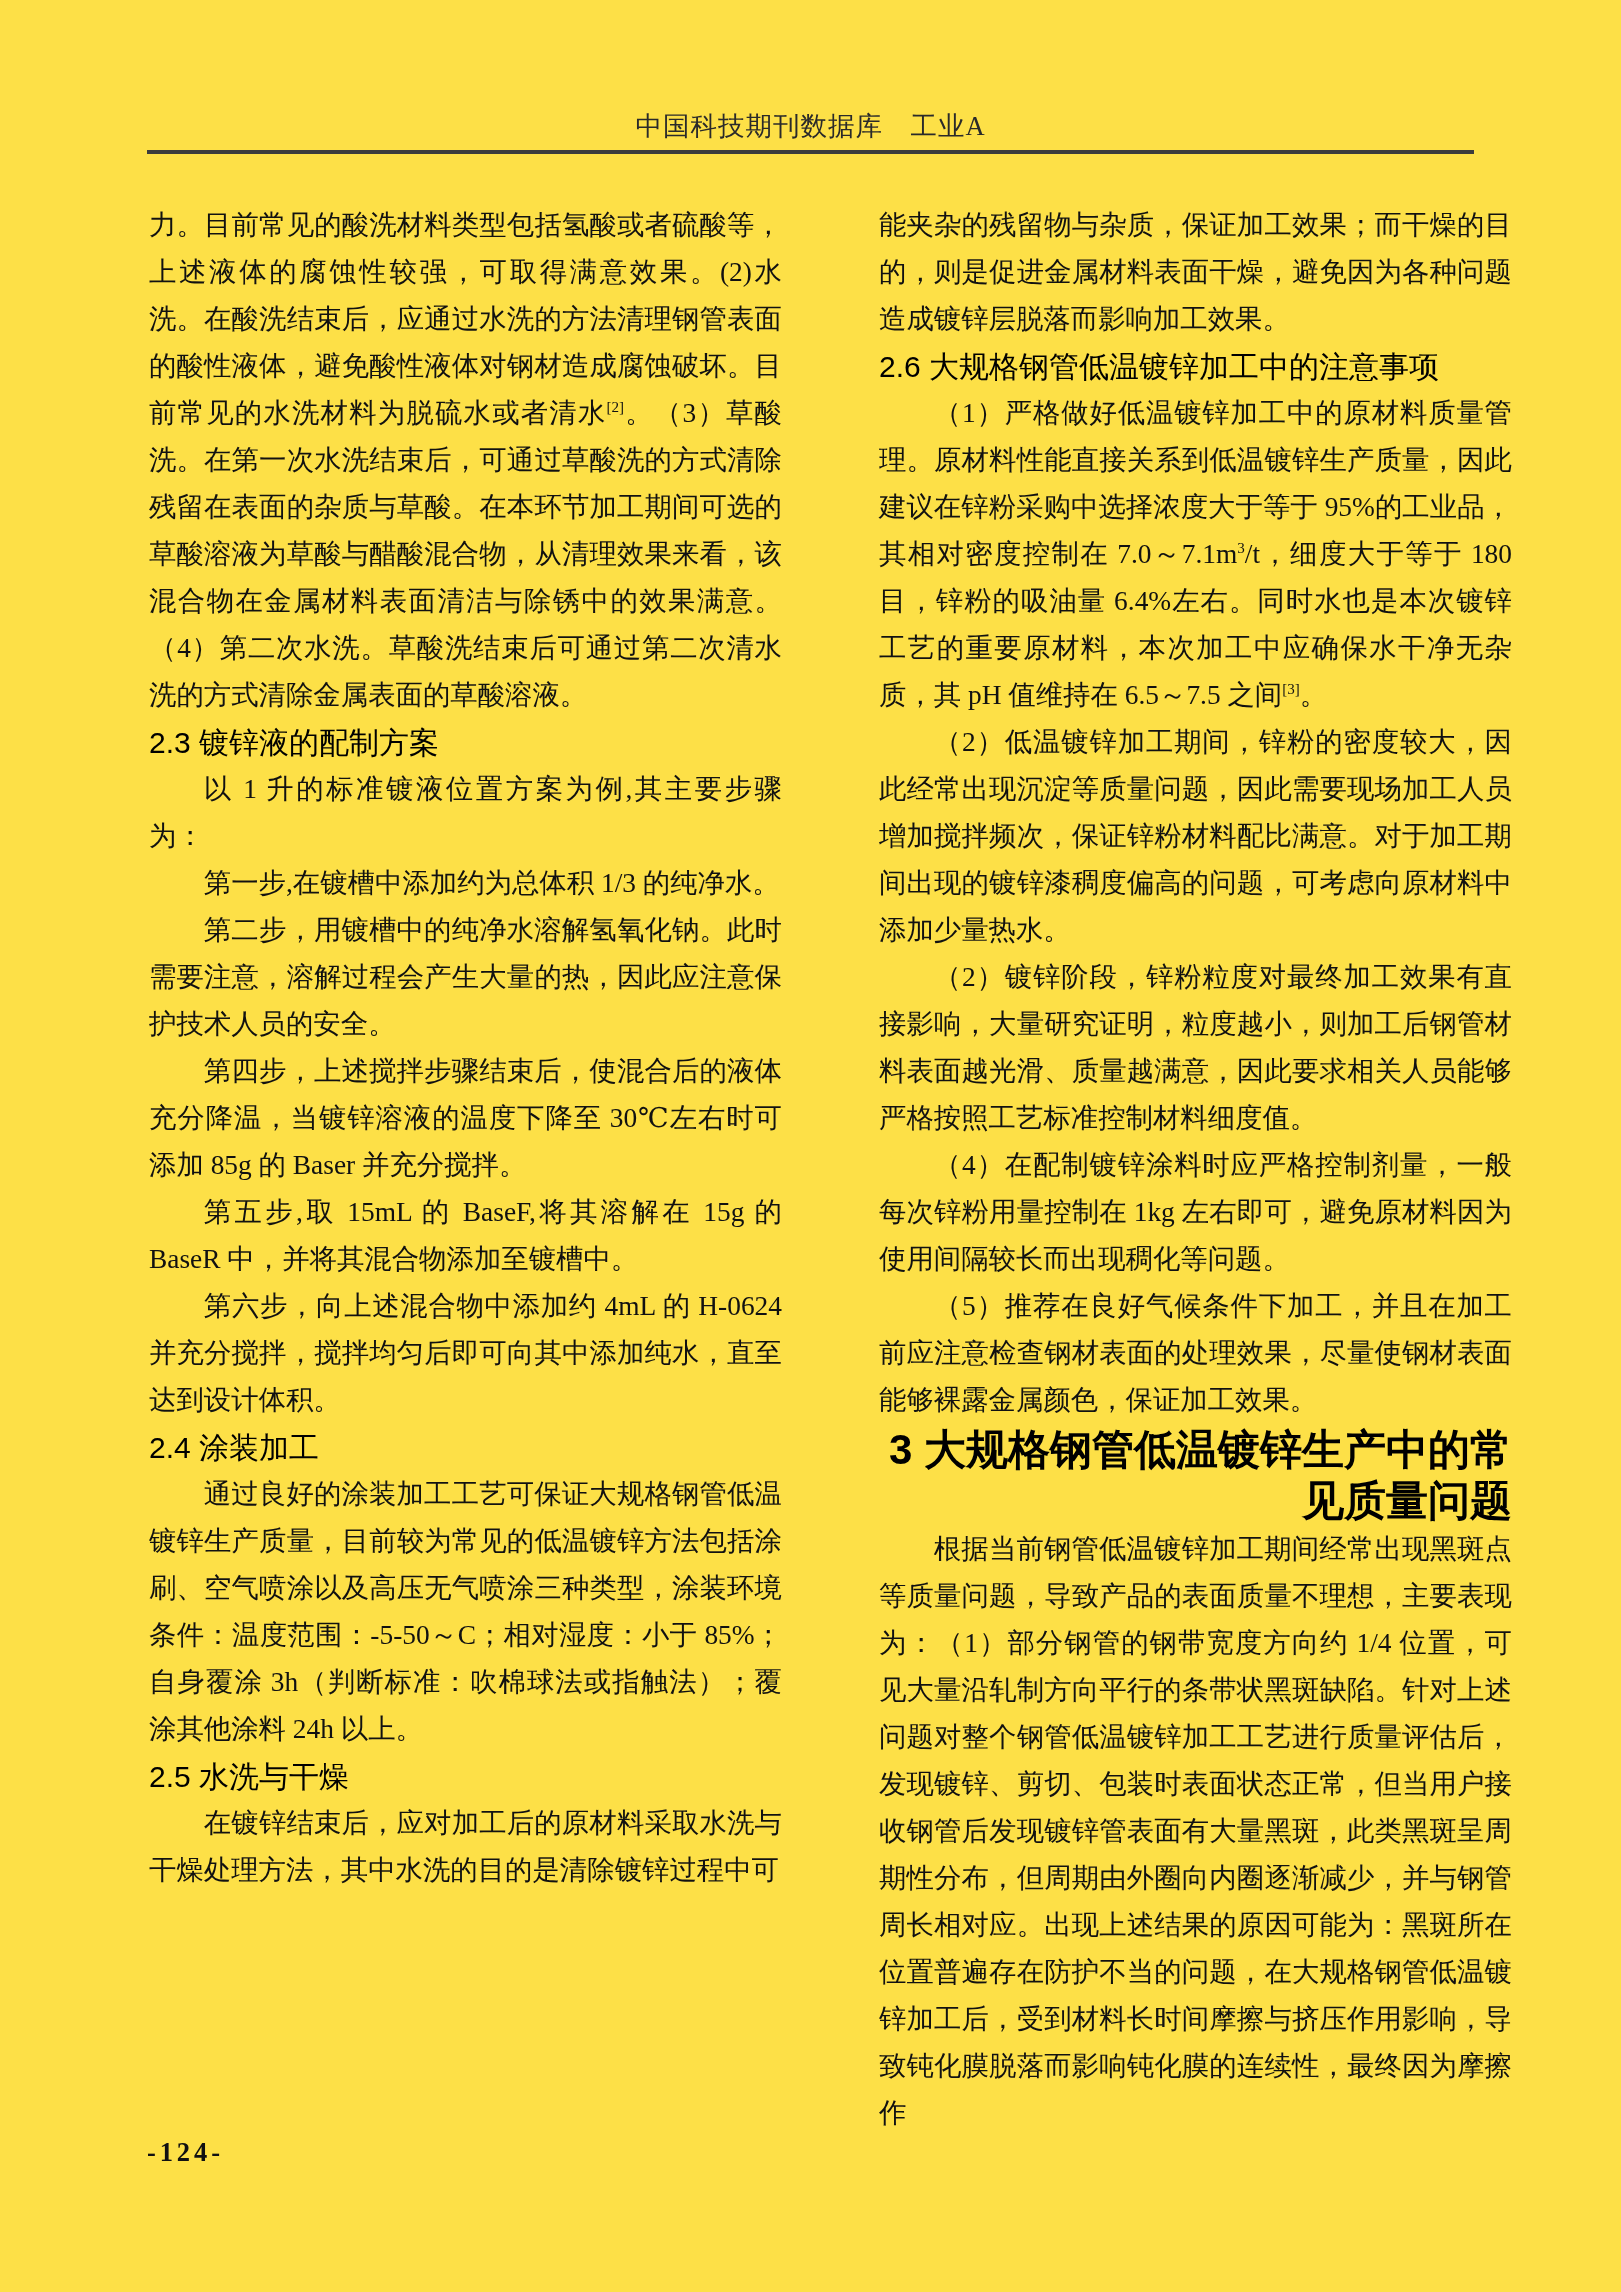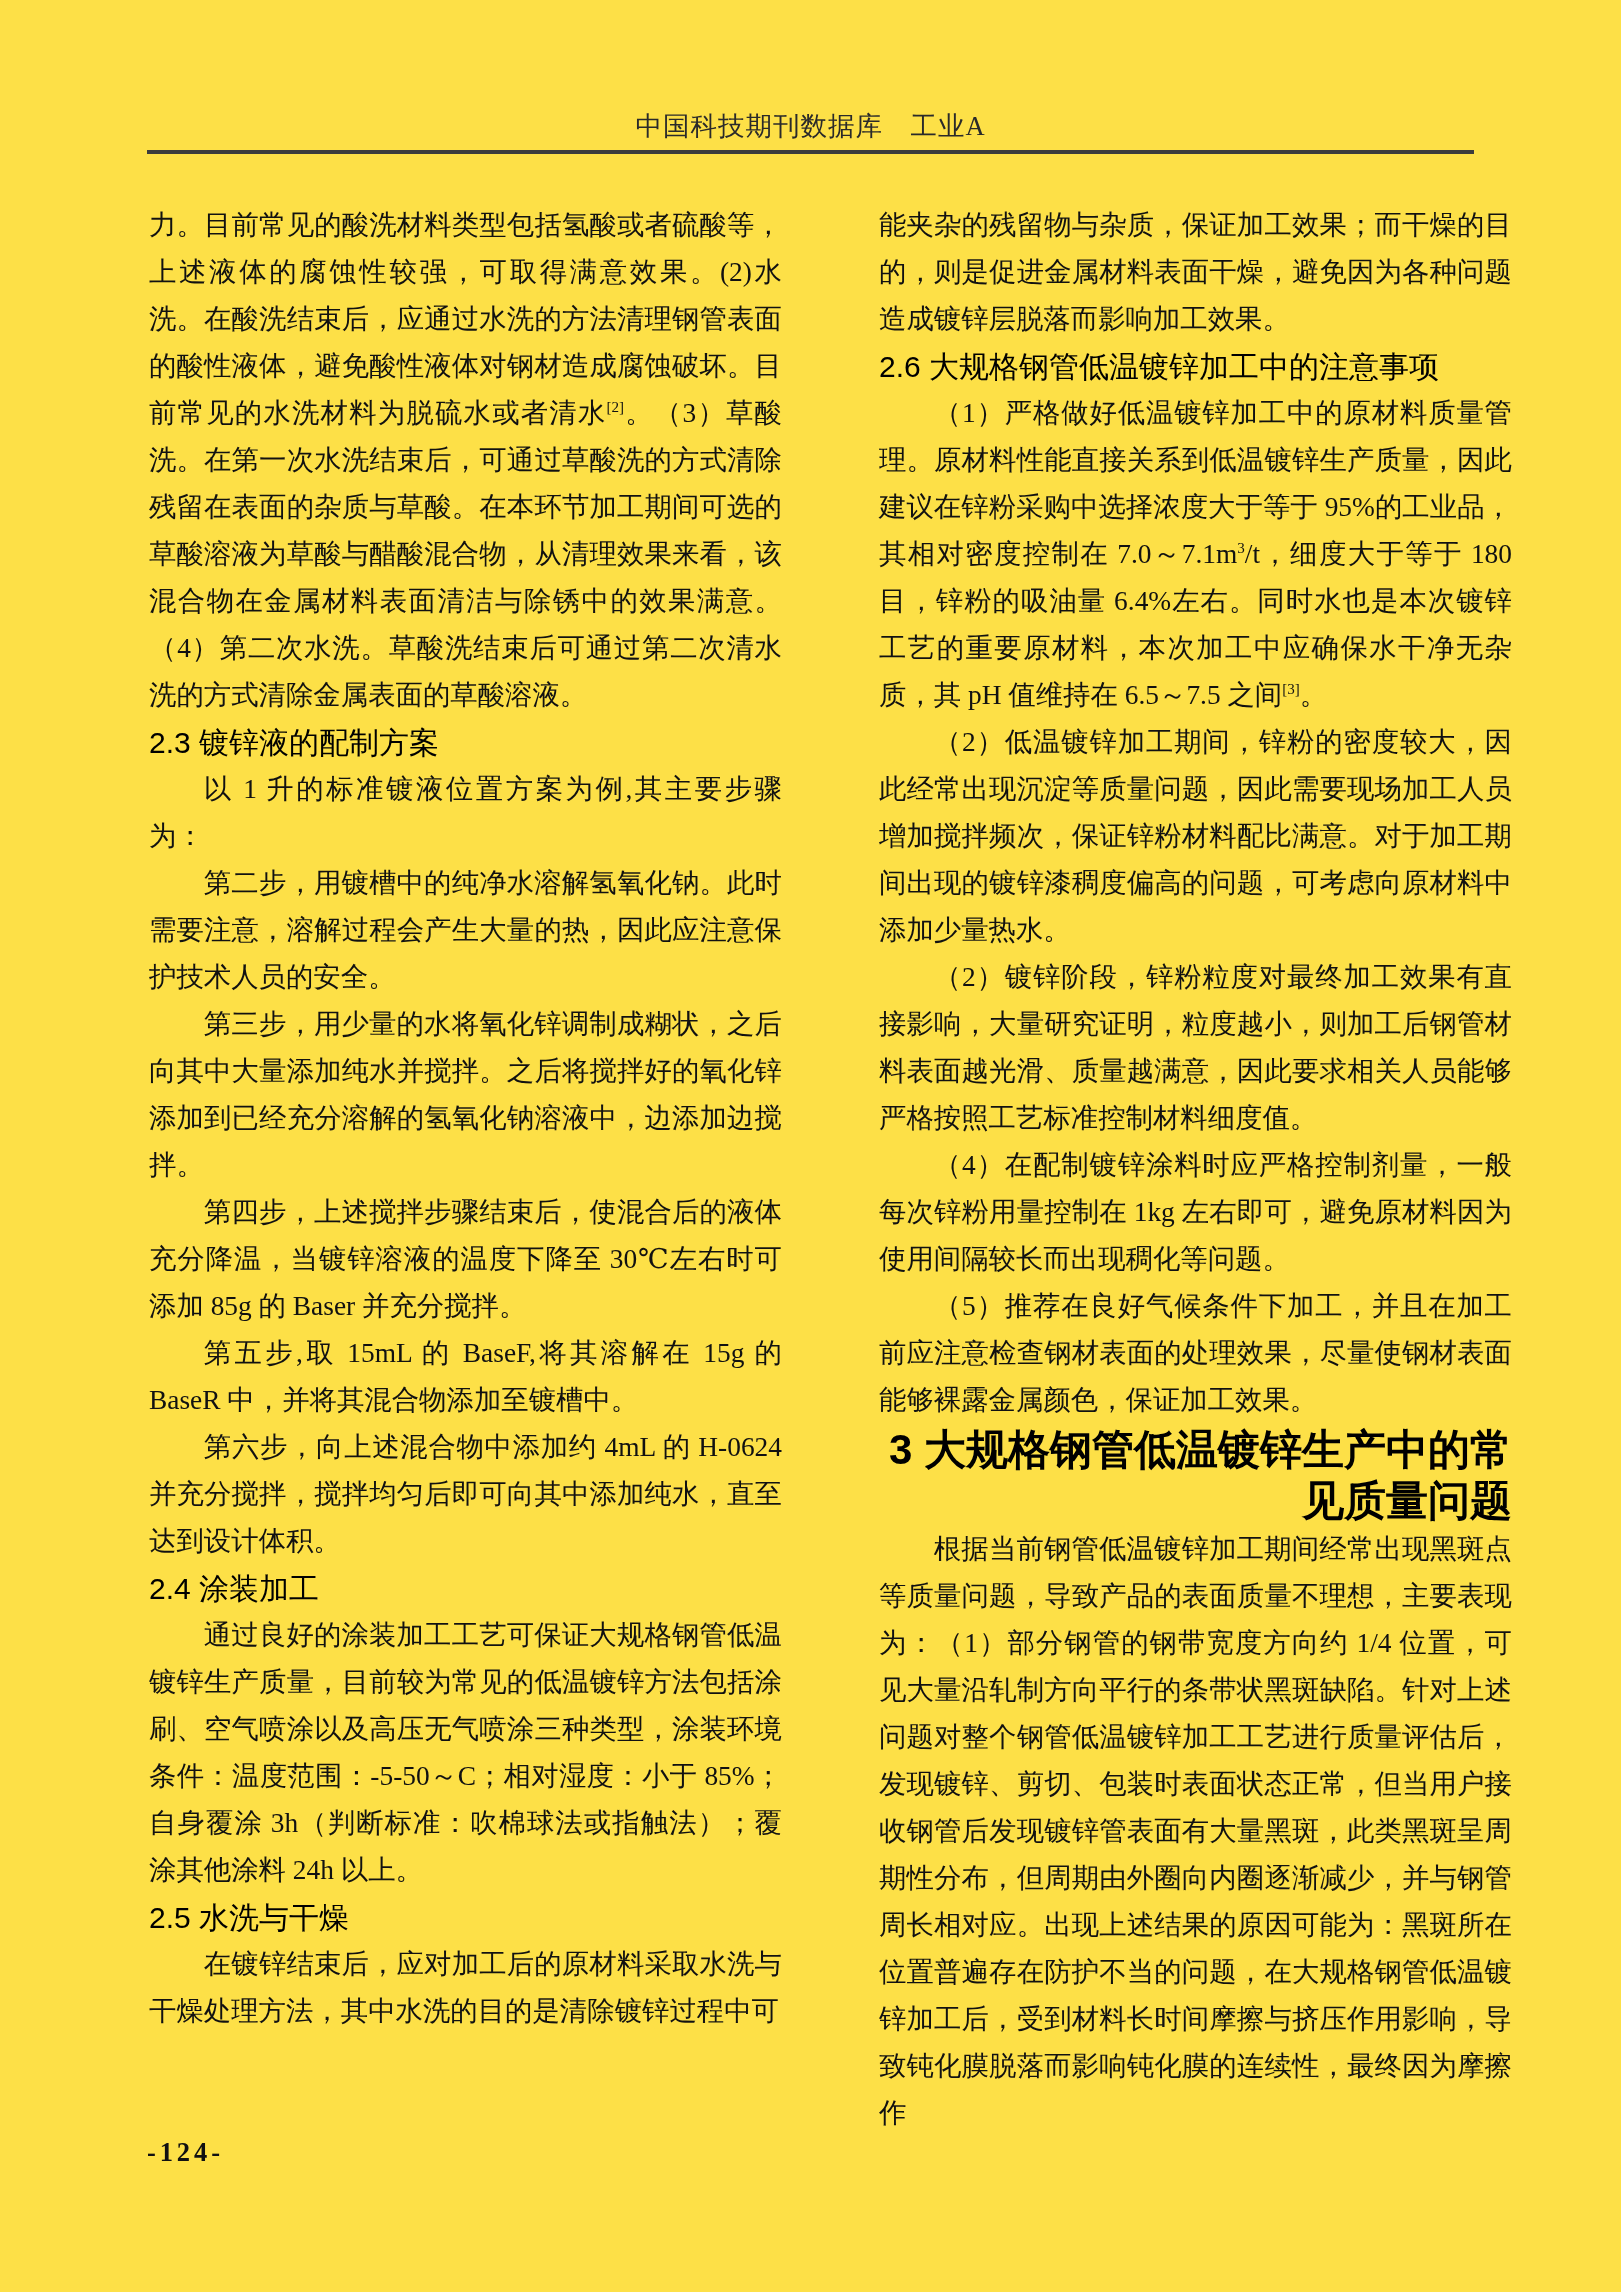--- a/index.html
+++ b/index.html
@@ -99,22 +99,22 @@
 
   <div class="journal-header">中国科技期刊数据库　工业A</div>
   <div class="header-rule"></div>
 
   <div class="content">
 
     <div class="column">
       <p class="body-para no-indent">力。目前常见的酸洗材料类型包括氢酸或者硫酸等，上述液体的腐蚀性较强，可取得满意效果。(2)水洗。在酸洗结束后，应通过水洗的方法清理钢管表面的酸性液体，避免酸性液体对钢材造成腐蚀破坏。目前常见的水洗材料为脱硫水或者清水<sup>[2]</sup>。（3）草酸洗。在第一次水洗结束后，可通过草酸洗的方式清除残留在表面的杂质与草酸。在本环节加工期间可选的草酸溶液为草酸与醋酸混合物，从清理效果来看，该混合物在金属材料表面清洁与除锈中的效果满意。（4）第二次水洗。草酸洗结束后可通过第二次清水洗的方式清除金属表面的草酸溶液。</p>
       <h2 class="sec-heading">2.3 镀锌液的配制方案</h2>
       <p class="body-para indent">以 1 升的标准镀液位置方案为例,其主要步骤为：</p>
+      <p class="body-para indent">第一步,在镀槽中添加约为总体积 1/3 的纯净水。</p>
       <p class="body-para indent">第二步，用镀槽中的纯净水溶解氢氧化钠。此时需要注意，溶解过程会产生大量的热，因此应注意保护技术人员的安全。</p>
-      <p class="body-para indent">第三步，用少量的水将氧化锌调制成糊状，之后向其中大量添加纯水并搅拌。之后将搅拌好的氧化锌添加到已经充分溶解的氢氧化钠溶液中，边添加边搅拌。</p>
       <p class="body-para indent">第四步，上述搅拌步骤结束后，使混合后的液体充分降温，当镀锌溶液的温度下降至 30℃左右时可添加 85g 的 Baser 并充分搅拌。</p>
       <p class="body-para indent">第五步,取 15mL 的 BaseF,将其溶解在 15g 的 BaseR 中，并将其混合物添加至镀槽中。</p>
       <p class="body-para indent">第六步，向上述混合物中添加约 4mL 的 H-0624 并充分搅拌，搅拌均匀后即可向其中添加纯水，直至达到设计体积。</p>
       <h2 class="sec-heading">2.4 涂装加工</h2>
       <p class="body-para indent">通过良好的涂装加工工艺可保证大规格钢管低温镀锌生产质量，目前较为常见的低温镀锌方法包括涂刷、空气喷涂以及高压无气喷涂三种类型，涂装环境条件：温度范围：-5-50～C；相对湿度：小于 85%；自身覆涂 3h（判断标准：吹棉球法或指触法）；覆涂其他涂料 24h 以上。</p>
       <h2 class="sec-heading">2.5 水洗与干燥</h2>
       <p class="body-para indent">在镀锌结束后，应对加工后的原材料采取水洗与干燥处理方法，其中水洗的目的是清除镀锌过程中可</p>
     </div>
 
     <div class="column">

